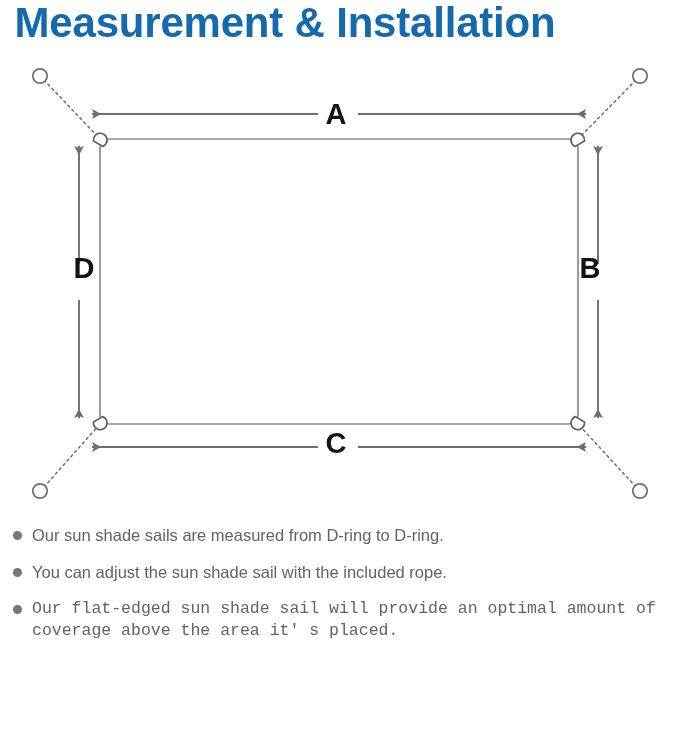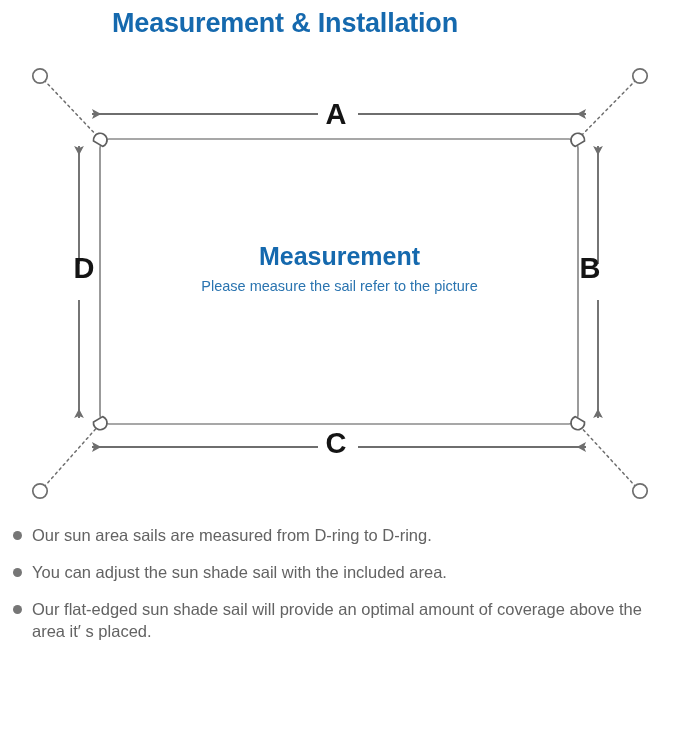--- a/index.html
+++ b/index.html
@@ -16,21 +16,21 @@
     -webkit-font-smoothing: antialiased;
   }
 
   
   .page-title {
     position: absolute;
     top: 0px;
     left: 0;
     width: 570px;
     text-align: center;
-    font-size: 27px;
+    font-size: 42px;
     font-weight: bold;
     color: #1569ae;
     letter-spacing: -0.2px;
     line-height: 46px;
     white-space: nowrap;
   }
 
   
   .diagram {
     position: absolute;
@@ -86,21 +86,21 @@
     width: 679px;
   }
   .note-item {
     position: relative;
     padding-left: 32px;
     margin-bottom: 15px;
     font-size: 16.5px;
     line-height: 22px;
     color: #636363;
   }
-  .note-item:last-child { margin-bottom: 0; }
+  .note-item:last-child { margin-bottom: 0; font-family: Liberation Mono, monospace; }
   .note-bullet {
     position: absolute;
     left: 13px;
     top: 7px;
     width: 9px;
     height: 9px;
     border-radius: 50%;
     background: #767676;
   }
   .note-text {
@@ -162,36 +162,34 @@
       <line x1="598" y1="218" x2="598" y2="100" marker-end="url(#ah-l)"></line>
       <line x1="598" y1="254" x2="598" y2="372" marker-end="url(#ah-r)"></line>
     </g>
   </svg>
 
   <div class="dim-letter dim-a">A</div>
   <div class="dim-letter dim-b">B</div>
   <div class="dim-letter dim-c">C</div>
   <div class="dim-letter dim-d">D</div>
 
-  <div class="center-label center-title">Measurement</div>
-  <div class="center-label center-sub">Please measure the sail refer to the picture</div>
 </div>
 
 <div class="notes">
 
   <div class="note-item">
     <span class="note-bullet"></span>
-    <span class="note-text">Our sun area sails are measured from D-ring to D-ring.</span>
+    <span class="note-text">Our sun shade sails are measured from D-ring to D-ring.</span>
   </div>
 
 
 
   <div class="note-item">
     <span class="note-bullet"></span>
-    <span class="note-text">You can adjust the sun shade sail with the included area.</span>
+    <span class="note-text">You can adjust the sun shade sail with the included rope.</span>
   </div>
 
   <div class="note-item">
     <span class="note-bullet"></span>
     <span class="note-text">Our flat-edged sun shade sail will provide an optimal amount of coverage above the area it′  s placed.</span>
   </div>
 
 </div>
 
 </body></html>

